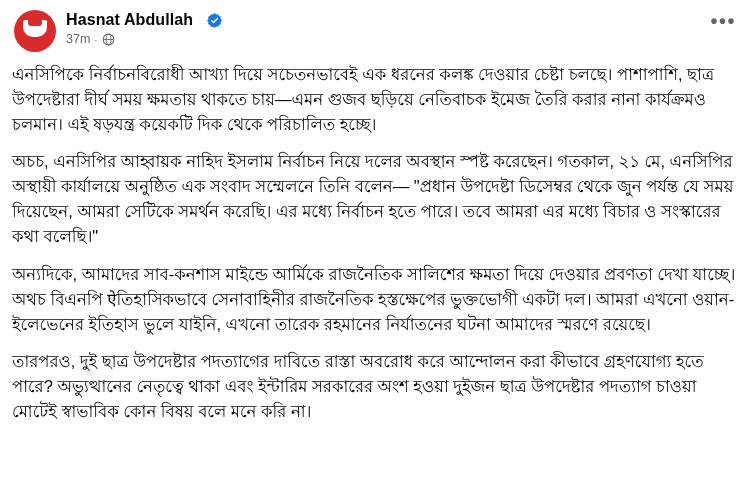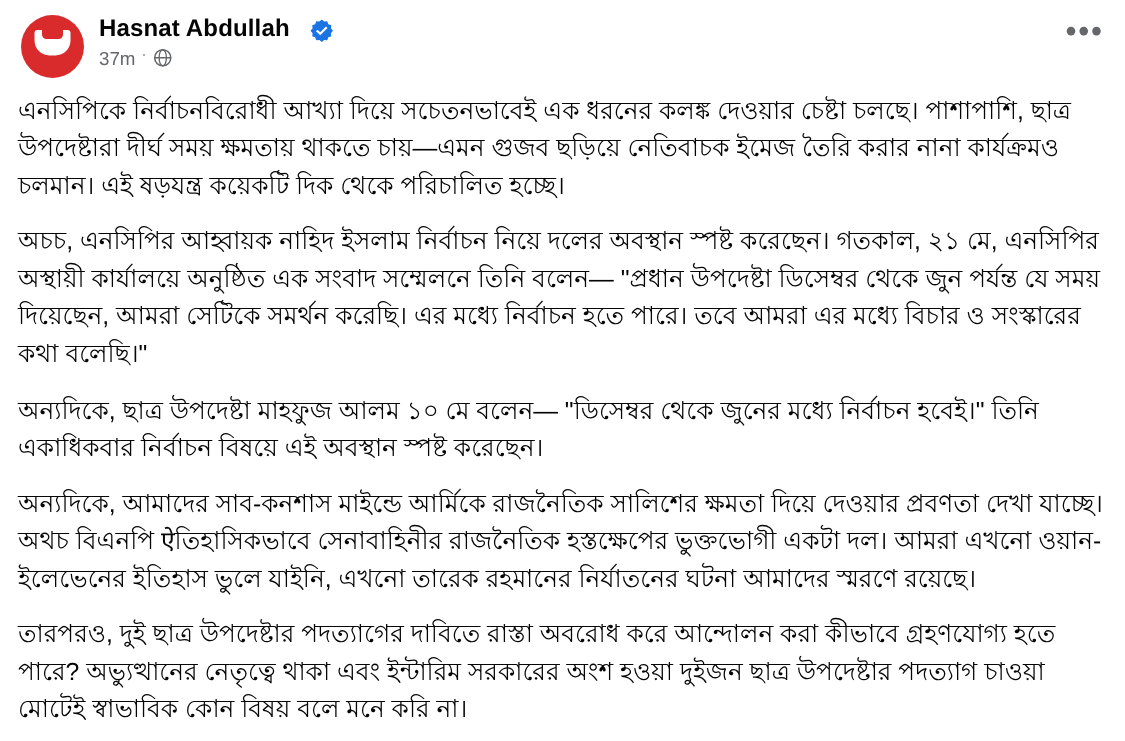--- a/index.html
+++ b/index.html
@@ -73,21 +73,21 @@
     letter-spacing: 0.1px;
   }
   .verified {
     width: 15px;
     height: 15px;
     display: inline-block;
     line-height: 0;
   }
   .meta-row {
     display: flex;
-    align-items: flex-start;
+    align-items: flex-end;
     gap: 4px;
     margin-top: 3px;
     color: #65676b;
     font-size: 12.5px;
   }
   .meta-dot {
     font-size: 10px;
     line-height: 1;
     color: #65676b;
   }
@@ -163,20 +163,19 @@
           </svg>
         </span>
       </div>
     </div>
     <div class="more-btn">•••</div>
   </div>
 
   <div class="post-body">
     <p class="para">এনসিপিকে নির্বাচনবিরোধী আখ্যা দিয়ে সচেতনভাবেই এক ধরনের কলঙ্ক দেওয়ার চেষ্টা চলছে। পাশাপাশি, ছাত্র উপদেষ্টারা দীর্ঘ সময় ক্ষমতায় থাকতে চায়—এমন গুজব ছড়িয়ে নেতিবাচক ইমেজ তৈরি করার নানা কার্যক্রমও চলমান। এই ষড়যন্ত্র কয়েকটি দিক থেকে পরিচালিত হচ্ছে।</p>
     <p class="para">অচচ, এনসিপির আহ্বায়ক নাহিদ ইসলাম নির্বাচন নিয়ে দলের অবস্থান স্পষ্ট করেছেন। গতকাল, ২১ মে, এনসিপির অস্থায়ী কার্যালয়ে অনুষ্ঠিত এক সংবাদ সম্মেলনে তিনি বলেন— "প্রধান উপদেষ্টা ডিসেম্বর থেকে জুন পর্যন্ত যে সময় দিয়েছেন, আমরা সেটিকে সমর্থন করেছি। এর মধ্যে নির্বাচন হতে পারে। তবে আমরা এর মধ্যে বিচার ও সংস্কারের কথা বলেছি।"</p>
-    <p class="para">অন্যদিকে, ছাত্র উপদেষ্টা মাহফুজ আলম ১০ মে বলেন— "ডিসেম্বর থেকে জুনের মধ্যে নির্বাচন হবেই।" তিনি একাধিকবার নির্বাচন বিষয়ে এই অবস্থান স্পষ্ট করেছেন।</p>
     <p class="para">অন্যদিকে, আমাদের সাব-কনশাস মাইন্ডে আর্মিকে রাজনৈতিক সালিশের ক্ষমতা দিয়ে দেওয়ার প্রবণতা দেখা যাচ্ছে। অথচ বিএনপি ऐতিহাসিকভাবে সেনাবাহিনীর রাজনৈতিক হস্তক্ষেপের ভুক্তভোগী একটা দল। আমরা এখনো ওয়ান-ইলেভেনের ইতিহাস ভুলে যাইনি, এখনো তারেক রহমানের নির্যাতনের ঘটনা আমাদের স্মরণে রয়েছে।</p>
     <p class="para">তারপরও, দুই ছাত্র উপদেষ্টার পদত্যাগের দাবিতে রাস্তা অবরোধ করে আন্দোলন করা কীভাবে গ্রহণযোগ্য হতে পারে? অভ্যুত্থানের নেতৃত্বে থাকা এবং ইন্টারিম সরকারের অংশ হওয়া দুইজন ছাত্র উপদেষ্টার পদত্যাগ চাওয়া মোটেই স্বাভাবিক কোন বিষয় বলে মনে করি না।</p>
 
   </div>
 
   <div class="clip"></div>
 </div>
 
 </body></html>

